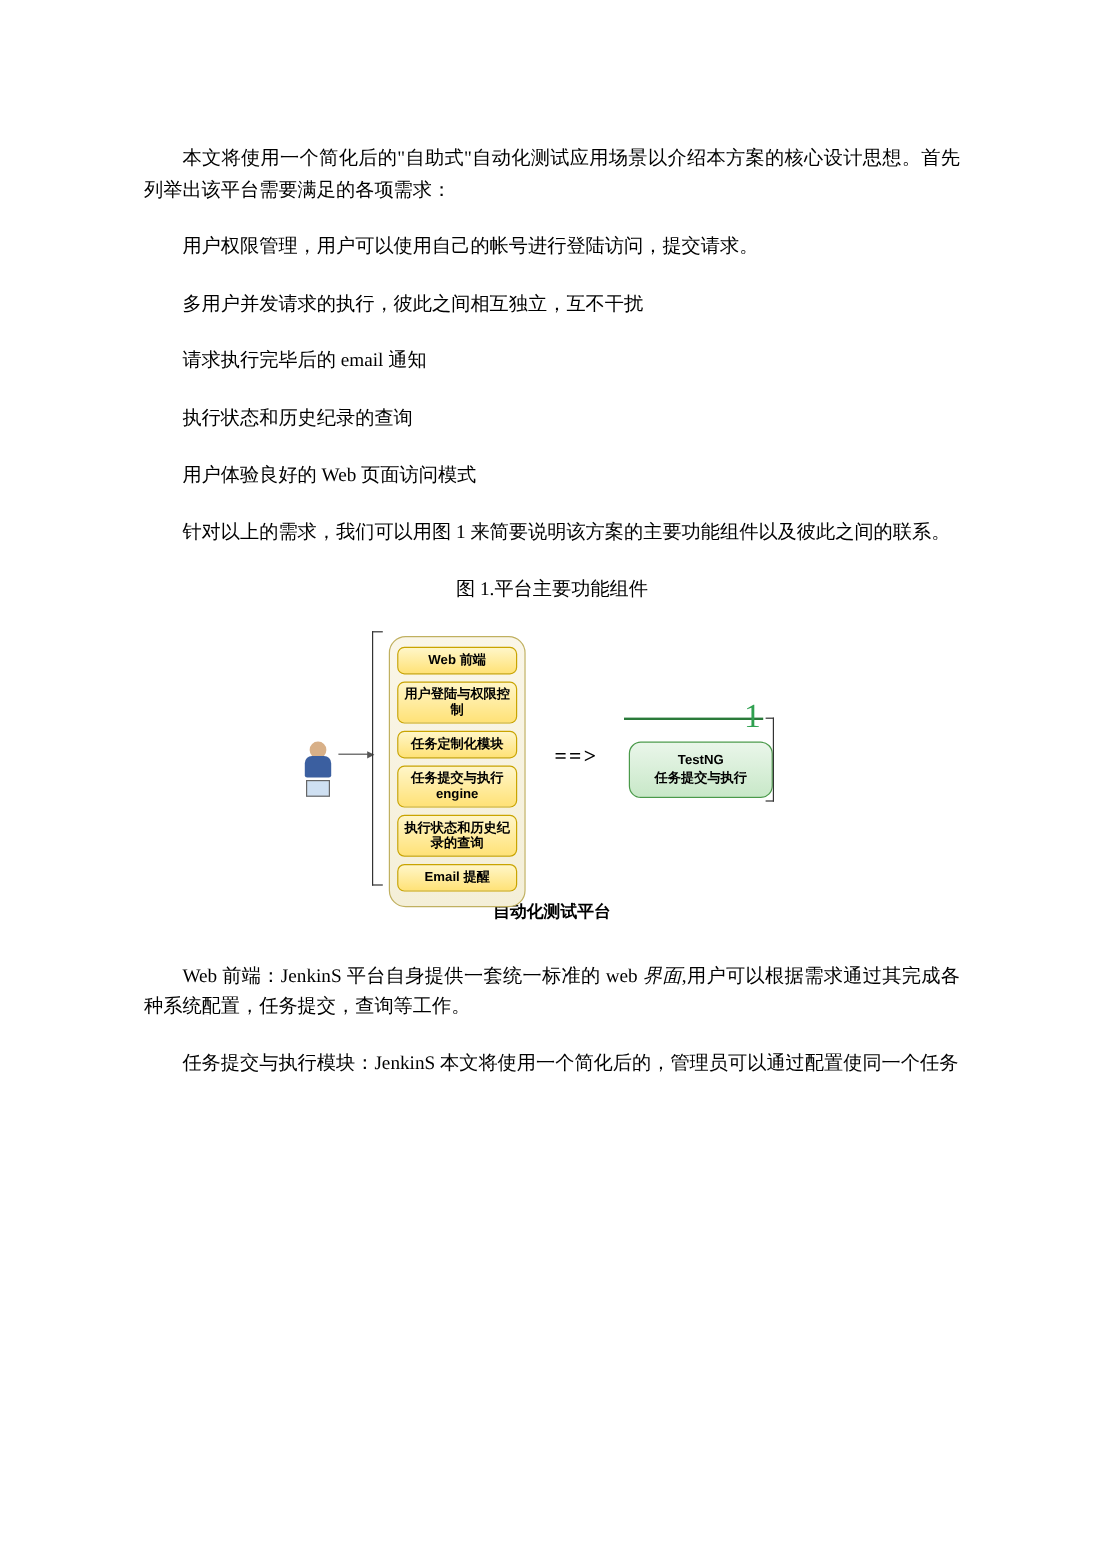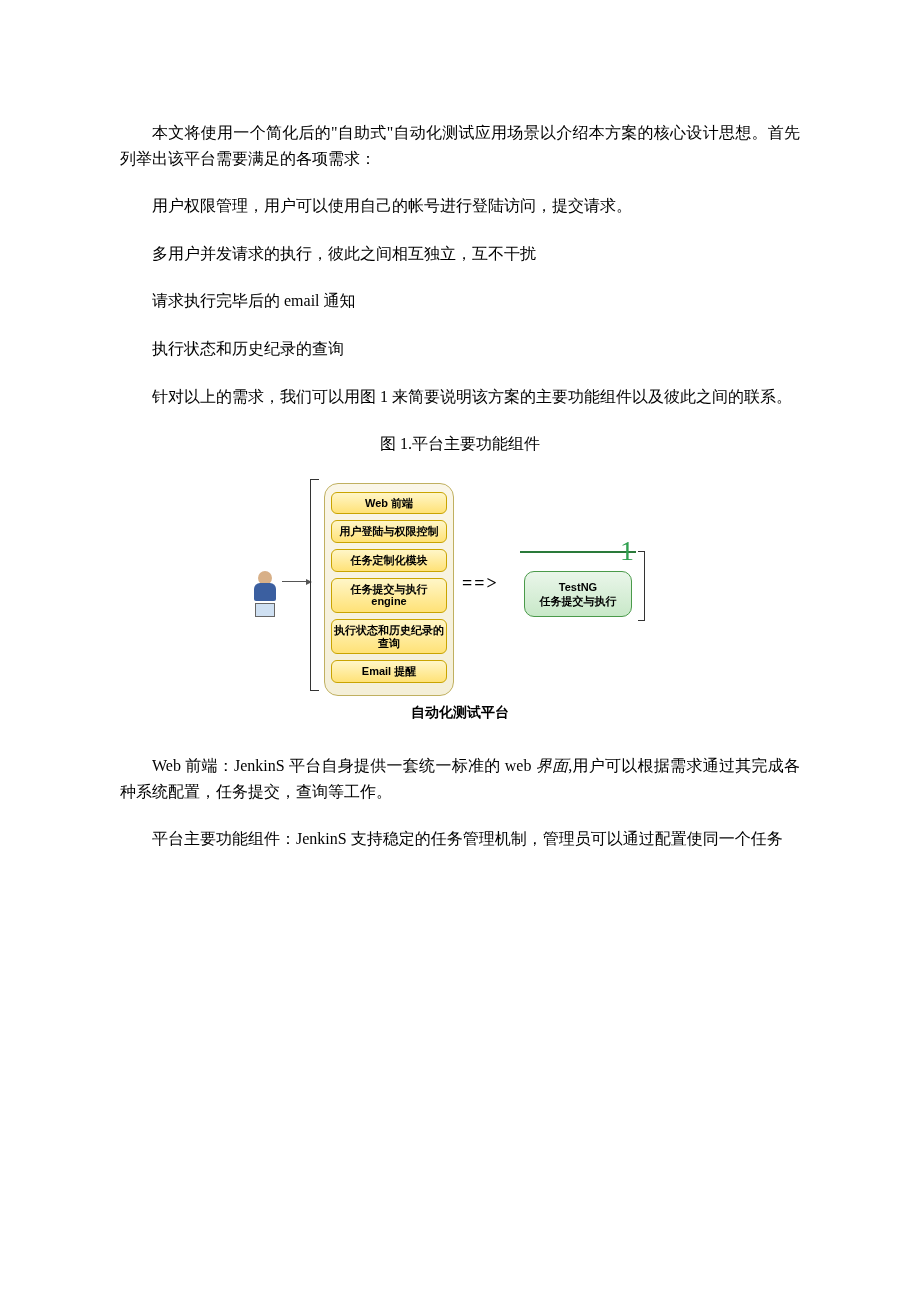--- a/index.html
+++ b/index.html
@@ -68,21 +68,21 @@
   .left-bracket {
     position: absolute;
     left: 30px; top: 0; width: 8px; height: 100%;
     border-left: 1px solid #333;
     border-top: 1px solid #333;
     border-bottom: 1px solid #333;
   }
   .stack {
     position: absolute;
     left: 44px; top: 4px;
-    width: 130px;
+    width: 114px;
     background: linear-gradient(#faf6e8,#f4efd8);
     border: 1px solid #c0b060;
     border-radius: 14px;
     padding: 8px 6px;
     box-sizing: border-box;
   }
   .mod {
     background: linear-gradient(#fff6c8,#ffe277);
     border: 1px solid #c9a400;
     border-radius: 6px;
@@ -110,21 +110,21 @@
   }
   .right-box-num {
     position: absolute;
     left: 340px; top: 50px;
     font-size: 28px; color: #30a050;
     font-family: serif;
   }
   .right-box {
     position: absolute;
     left: 244px; top: 92px;
-    width: 108px;
+    width: 120px;
     background: linear-gradient(#eaf6ea,#c8e8c8);
     border: 1px solid #4a9a4a;
     border-radius: 10px;
     padding: 8px 4px;
     box-sizing: border-box;
     text-align: center;
     font-size: 11px; font-weight: bold;
     line-height: 1.3;
     font-family: "SimSun","宋体",sans-serif;
   }
@@ -151,20 +151,21 @@
 
   <p class="para">用户权限管理，用户可以使用自己的帐号进行登陆访问，提交请求。</p>
 
 
   <p class="para">多用户并发请求的执行，彼此之间相互独立，互不干扰</p>
 
   <p class="para">请求执行完毕后的 email 通知</p>
 
   <p class="para">执行状态和历史纪录的查询</p>
 
+  <p class="para">用户体验良好的 Web 页面访问模式</p>
 
   <p class="para">针对以上的需求，我们可以用图 1 来简要说明该方案的主要功能组件以及彼此之间的联系。</p>
 
   <p class="caption">图 1.平台主要功能组件</p>
 
   <div class="diagram-wrap">
     <div class="diagram">
       <div class="user-icon">
         <div class="head"></div>
         <div class="body"></div>
@@ -191,15 +192,15 @@
     </div>
     <div class="diagram-caption">自动化测试平台</div>
   </div>
 
   <p class="para">
     <span>Web 前端：JenkinS 平台自身提供一套统一标准的 web </span><em class="ital">界面</em><span>,用户可以根据需求通过其完成各种系统配置，任务提交，查询等工作。</span>
   </p>
 
 
 
-  <p class="para">平台主要功能组件：JenkinS 支持稳定的任务管理机制，管理员可以通过配置使同一个任务</p>
+  <p class="para">任务提交与执行模块：JenkinS 本文将使用一个简化后的，管理员可以通过配置使同一个任务</p>
 
 </div>
 
 </body></html>

